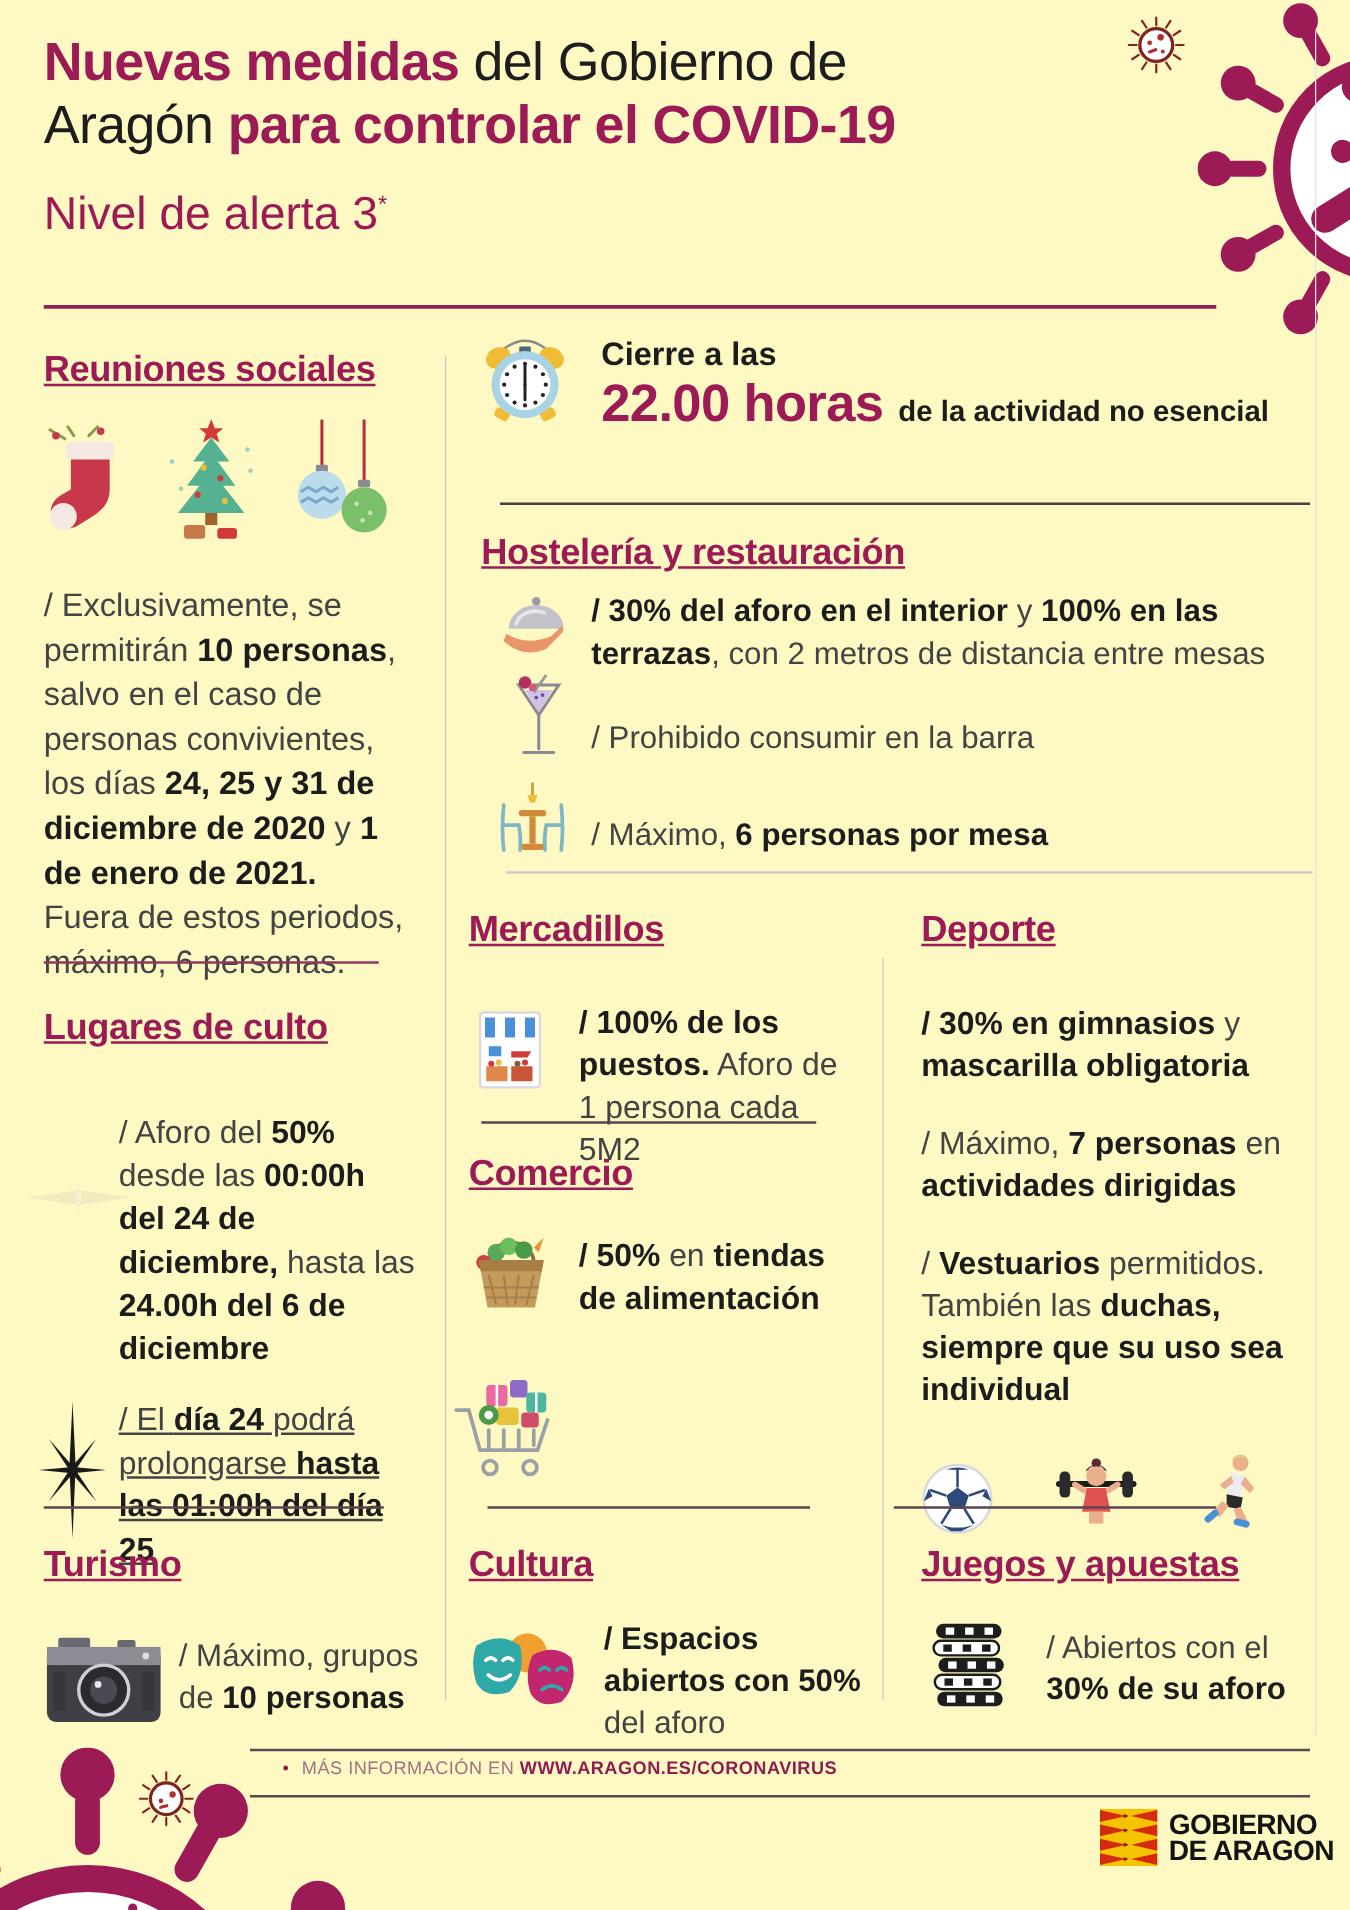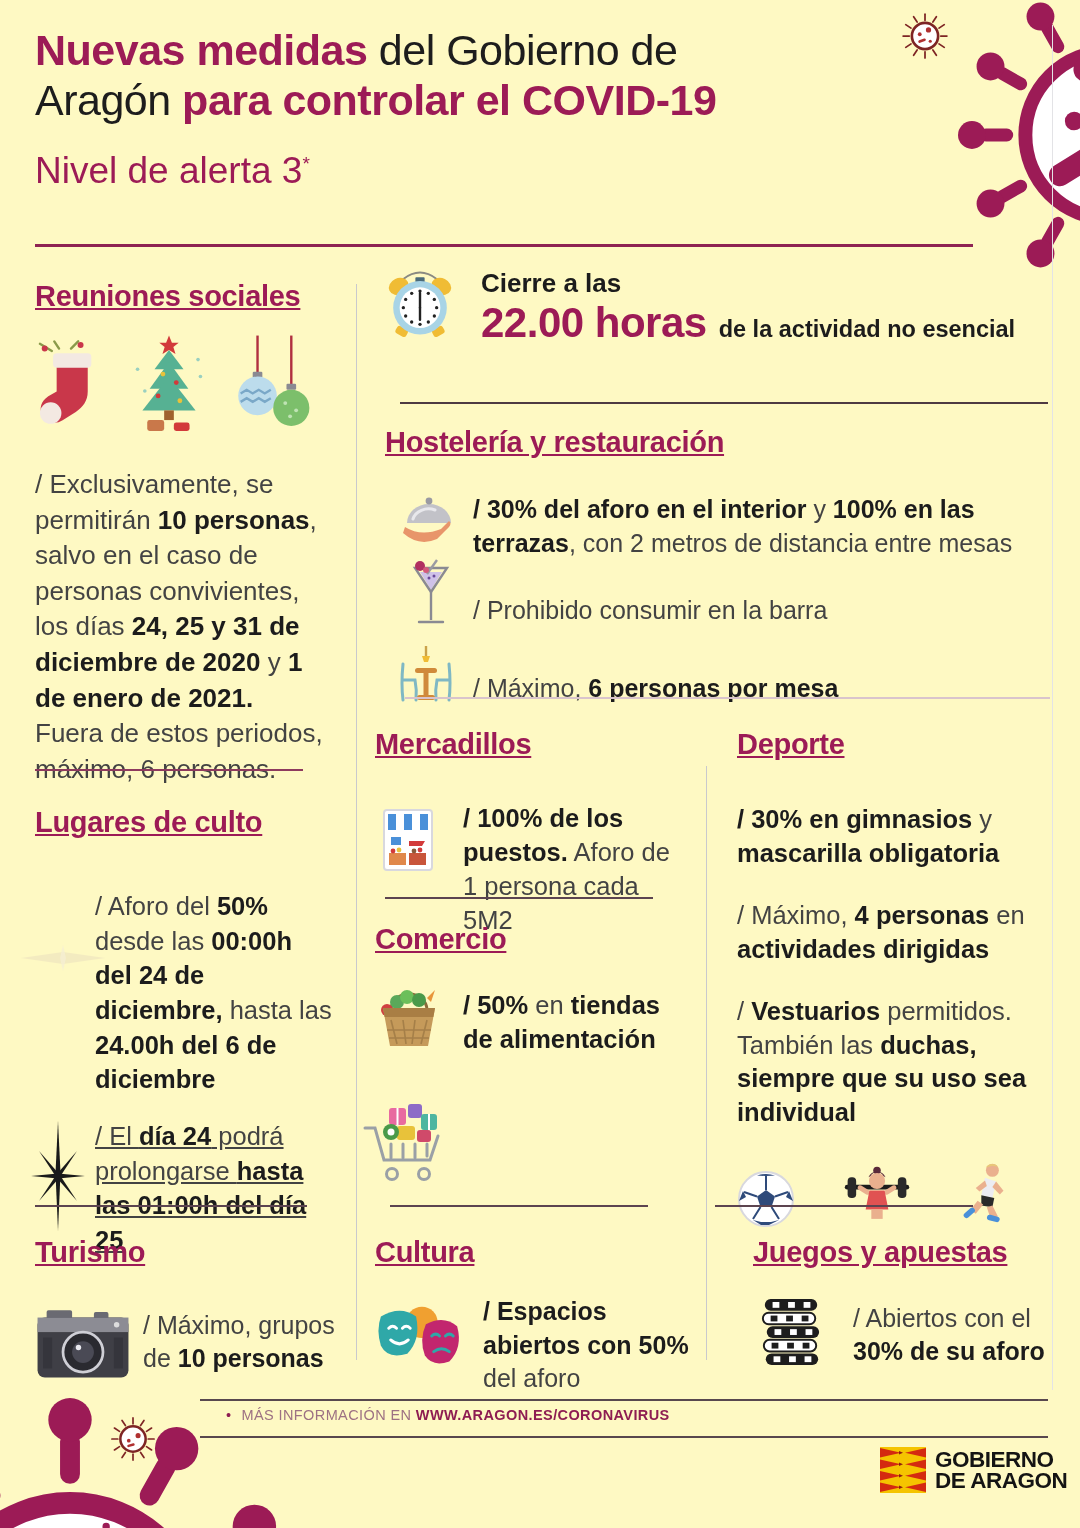--- a/index.html
+++ b/index.html
@@ -35,41 +35,41 @@
   .turismo{position:absolute;left:35px;top:1236px;width:310px;}
   .turismo .item{margin-top:28px;padding-left:108px;min-height:90px;display:flex;align-items:center;}
   
   .cierre{position:absolute;left:383px;top:262px;width:667px;padding-left:98px;box-sizing:border-box;}
   .cierre .l1{font-size:26px;font-weight:700;color:#1c1c1c;margin-top:6px;}
   .cierre .time{font-size:42px;font-weight:700;color:#9c1b56;letter-spacing:-0.5px;margin-top:28px;}
   .cierre .suffix{font-size:23.5px;font-weight:700;color:#1c1c1c;margin-left:12px;}
   
   .hosteleria{position:absolute;left:385px;top:426px;width:665px;}
   .hosteleria .item{padding-left:88px;}
-  .hosteleria .i0{margin-top:34px;}
+  .hosteleria .i0{margin-top:14px;}
   .hosteleria .i1{margin-top:34px;}
   .hosteleria .i2{margin-top:44px;}
   
   .mercadillos{position:absolute;left:375px;top:728px;width:315px;}
   .mercadillos .item{margin-top:40px;padding-left:88px;}
   .mercadillos .runs{font-size:25.5px;}
   .comercio{position:absolute;left:375px;top:923px;width:320px;}
   .comercio .i0{margin-top:32px;padding-left:88px;}
   .comercio .i1{margin-top:44px;padding-left:88px;}
   .comercio .runs{font-size:25.5px;}
   .cultura{position:absolute;left:375px;top:1236px;width:330px;}
   .cultura .item{margin-top:26px;padding-left:108px;min-height:88px;display:flex;align-items:center;}
   
   .deporte{position:absolute;left:737px;top:728px;width:302px;}
   .deporte .runs{font-size:25.5px;line-height:1.33;}
   .deporte .p0{margin-top:42px;}
   .deporte .p1{margin-top:28px;}
   .deporte .p2{margin-top:28px;}
   .sport-row{display:flex;align-items:center;gap:46px;margin-top:32px;}
-  .juegos{position:absolute;left:737px;top:1236px;width:312px;margin-left:16px;}
+  .juegos{position:absolute;left:737px;top:1236px;width:312px;}
   .juegos .item{margin-top:26px;padding-left:100px;min-height:80px;display:flex;align-items:center;}
   
   .f-line{position:absolute;left:200px;width:848px;height:2px;background:#58484e;}
   .footer-info{position:absolute;left:226px;top:1407px;font-size:14.5px;letter-spacing:.4px;color:#9d7183;}
   .footer-info .bullet{color:#8e1d52;margin-right:10px;}
   .footer-info .url{font-weight:700;color:#8e1d52;}
   .logo{position:absolute;left:880px;top:1447px;display:flex;align-items:center;gap:9px;}
   .logo-text{font-size:22.5px;font-weight:700;line-height:0.95;color:#141414;letter-spacing:-0.5px;}
   .v-edge{position:absolute;left:1052px;top:25px;height:1365px;width:1px;background:#e3e3e6;}
 </style>
@@ -450,21 +450,21 @@
           <circle cx="31" cy="76" r="5.5"></circle>
           <circle cx="63" cy="76" r="5.5"></circle>
         </g>
       </svg>
     </div>
   </section>
 
   <section class="deporte">
     <h2 class="sec-title">Deporte</h2>
     <p class="runs p0"><span class="b">/ 30% en gimnasios</span><span> y </span><span class="b">mascarilla obligatoria</span></p>
-    <p class="runs p1"><span>/ Máximo, </span><span class="b">4 personas</span><span> en </span><span class="b">actividades dirigidas</span></p>
+    <p class="runs p1"><span>/ Máximo, </span><span class="b">7 personas</span><span> en </span><span class="b">actividades dirigidas</span></p>
     <p class="runs p2"><span>/ </span><span class="b">Vestuarios</span><span> permitidos. También las </span><span class="b">duchas, siempre que su uso sea individual</span></p>
     <div class="sport-row">
       <svg width="58" height="58" viewBox="0 0 58 58">
         <circle cx="29" cy="29" r="27" fill="#fff" stroke="#d8d8de" stroke-width="2"></circle>
         <polygon points="29,20 38,26.5 34.5,37 23.5,37 20,26.5" fill="#2e4a7a"></polygon>
         <path d="M29 20 L29 6 M38 26.5 L51 22 M34.5 37 L42 49 M23.5 37 L16 49 M20 26.5 L7 22" stroke="#2e4a7a" stroke-width="2" fill="none"></path>
         <path d="M20 5.5 a27 27 0 0 1 18 0 L29 6 Z" fill="#2e4a7a"></path>
         <polygon points="51,22 55,32 47,40 42,49" fill="none"></polygon>
         <path d="M51 22 a27 27 0 0 1 3 14 l-12 13" fill="none" stroke="#2e4a7a" stroke-width="0"></path>
         <polygon points="52,21 56,31 49,27" fill="#2e4a7a"></polygon>

